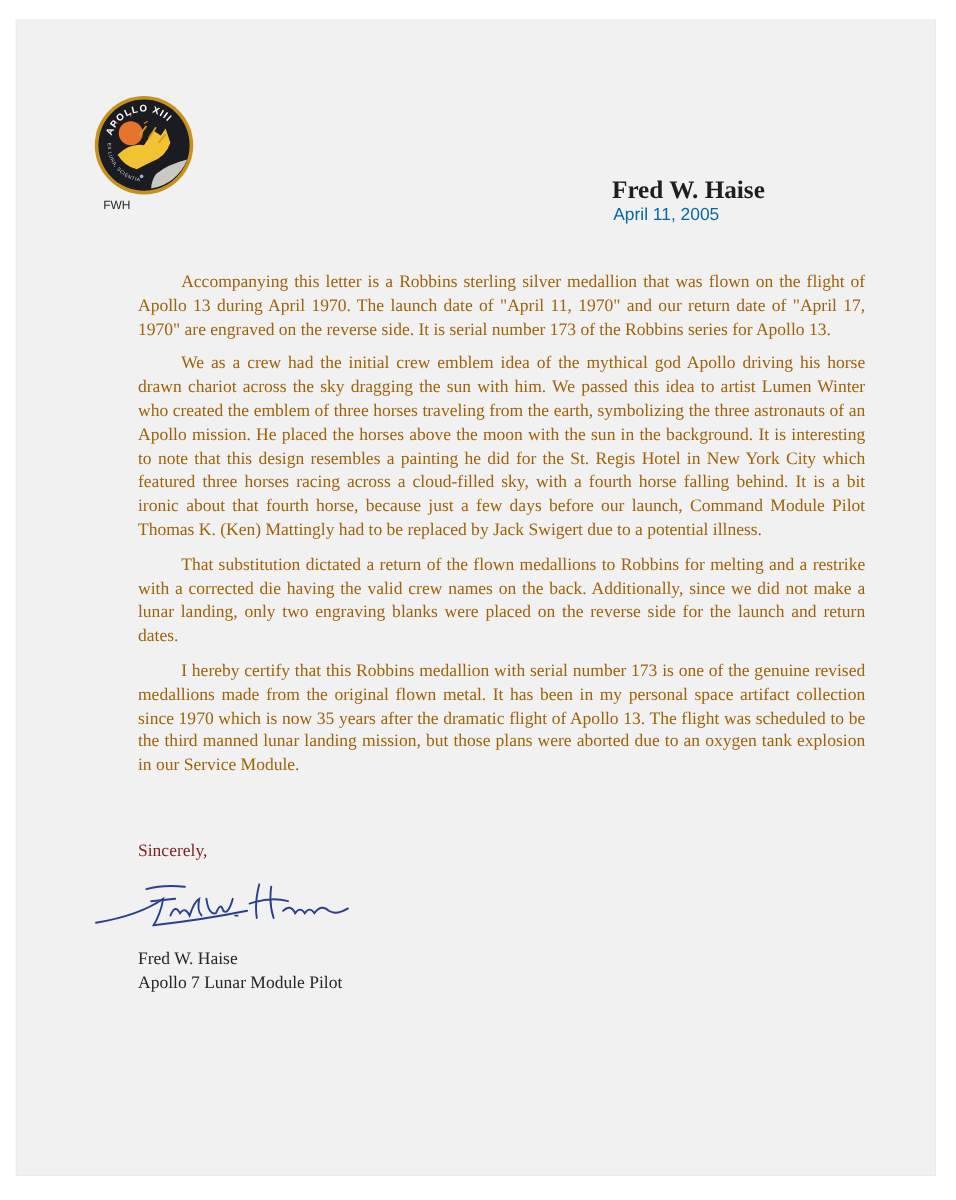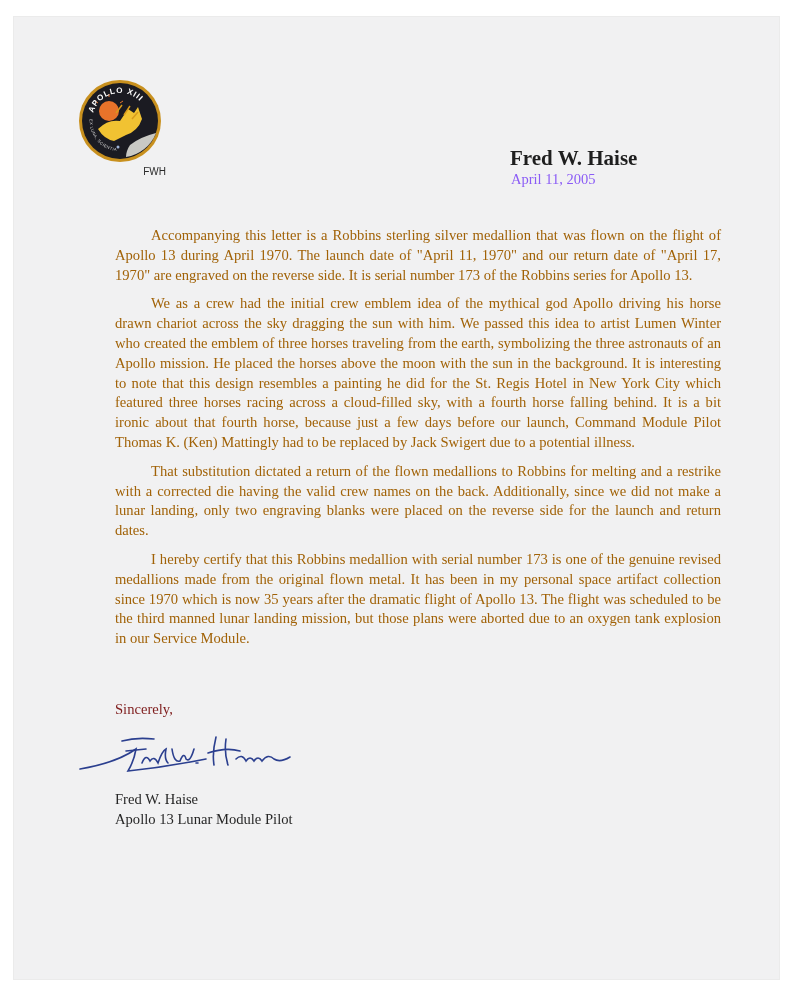--- a/index.html
+++ b/index.html
@@ -4,30 +4,30 @@
 <style>
   html, body { margin: 0; padding: 0; background: #ffffff; }
   body { width: 797px; height: 1000px; position: relative; overflow: hidden; }
   .paper {
     position: absolute; left: 14px; top: 17px; width: 765px; height: 962px;
     background: #f1f1f2;
     box-shadow: 0 0 0 1px #ebebeb;
   }
   .emblem { position: absolute; left: 64px; top: 62px; width: 84px; height: 84px; }
   .emblem-caption {
-    position: absolute; left: 92px; top: 149px; width: 60px; text-align: right;
+    position: absolute; left: 72px; top: 149px; width: 60px; text-align: left;
     font-family: "Liberation Sans", sans-serif; font-size: 10px; color: #2a2a2a;
   }
   .letterhead-name {
     position: absolute; left: 496px; top: 129px;
     font-family: "Liberation Serif", serif; font-weight: bold; font-size: 21px; color: #1e1e1e;
   }
   .letterhead-date {
     position: absolute; left: 497px; top: 154px;
-    font-family: Liberation Serif, serif; font-size: 14.5px; color: #8b5cf6;
+    font-family: Liberation Sans, sans-serif; font-size: 14.5px; color: #0369a1;
   }
   .body-text {
     position: absolute; left: 101px; top: 209px; width: 606px;
     font-family: "Liberation Serif", serif; font-size: 14.6px; line-height: 19.8px; color: #a16207;
   }
   .body-text p { margin: 0 0 9px 0; text-indent: 36px; text-align: justify; }
   .closing {
     position: absolute; left: 101px; top: 684px;
     font-family: "Liberation Serif", serif; font-size: 14.6px; color: #7f1d1d;
   }
@@ -83,15 +83,15 @@
     <path d="M4 40 Q40 34 60 20 Q58 32 52 42 Q90 38 130 30"></path>
     <path d="M46 12 Q60 8 78 10 M50 22 L70 20"></path>
     <path d="M66 34 Q70 24 74 32 Q78 26 82 34 Q86 22 90 20 Q88 30 92 34"></path>
     <path d="M96 20 Q98 34 104 32 Q108 22 110 30 Q114 34 118 20 M120 34 L122 34"></path>
     <path d="M140 8 Q136 24 138 36 M150 10 Q148 24 152 36 M132 24 Q150 18 164 22"></path>
     <path d="M160 30 Q166 24 170 32 Q174 26 178 32 Q182 26 186 32 Q192 24 198 30 Q204 34 214 28"></path>
   </svg>
 
   <div class="sig-name">
     <div>Fred W. Haise</div>
-    <div>Apollo 13 Lunar Module Pilot</div>
+    <div>Apollo 7 Lunar Module Pilot</div>
   </div>
 </div>
 
 </body></html>

